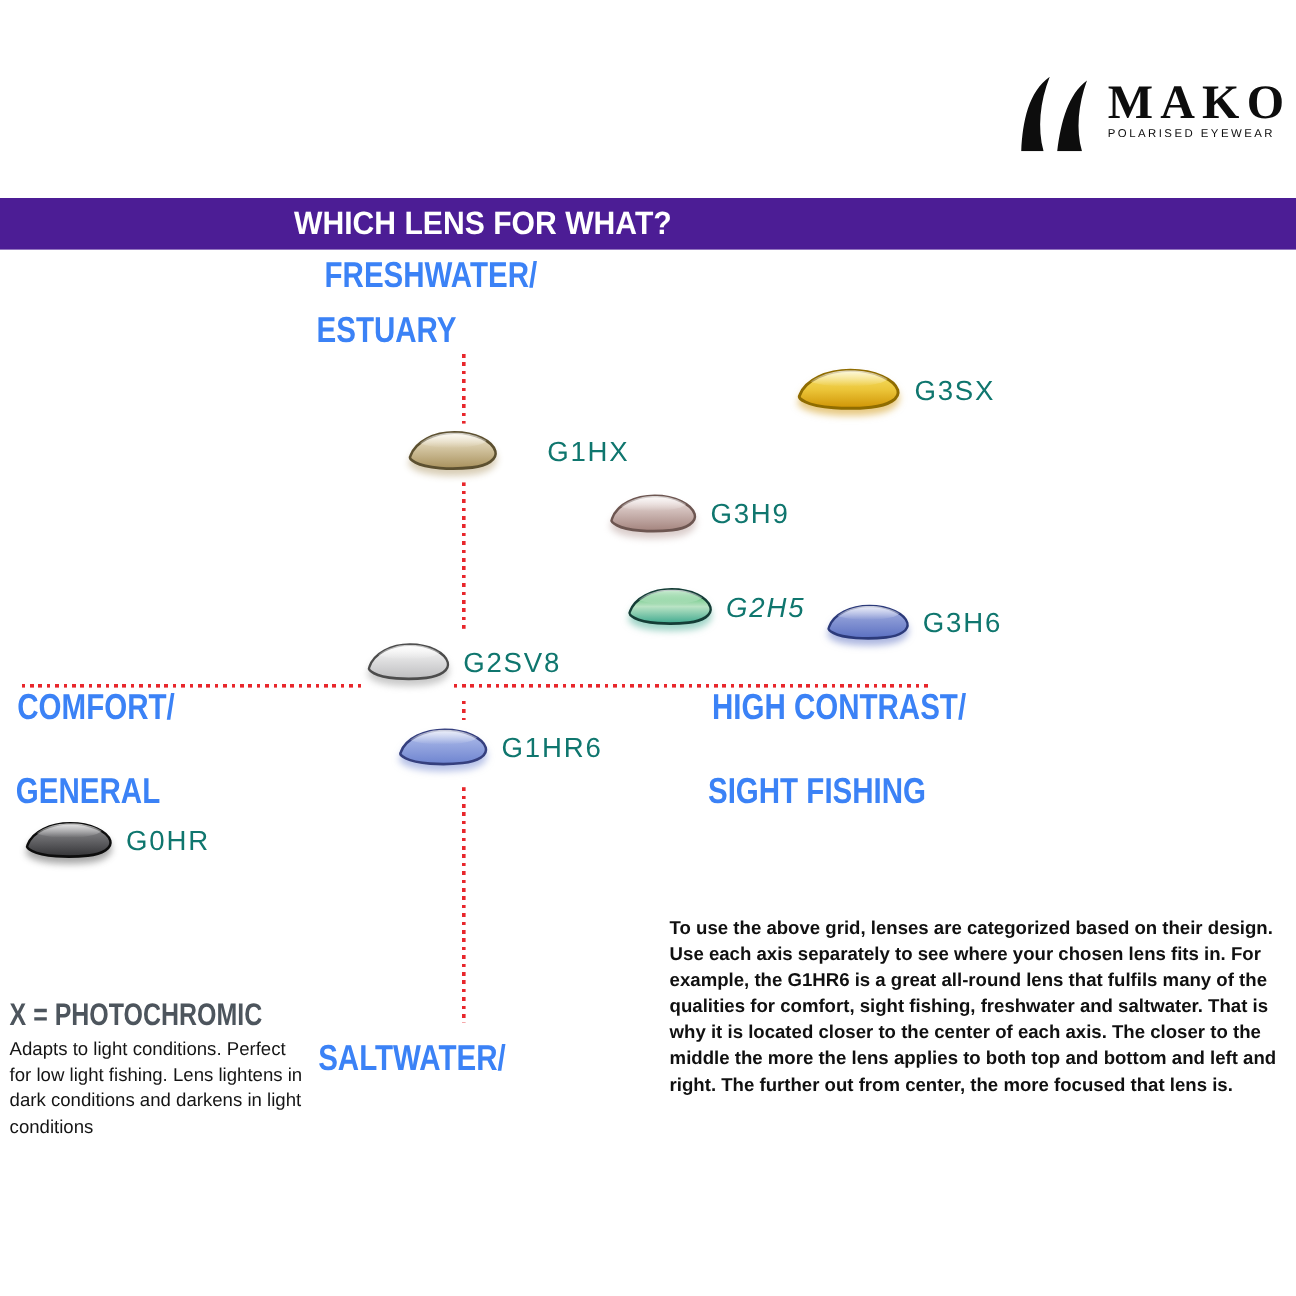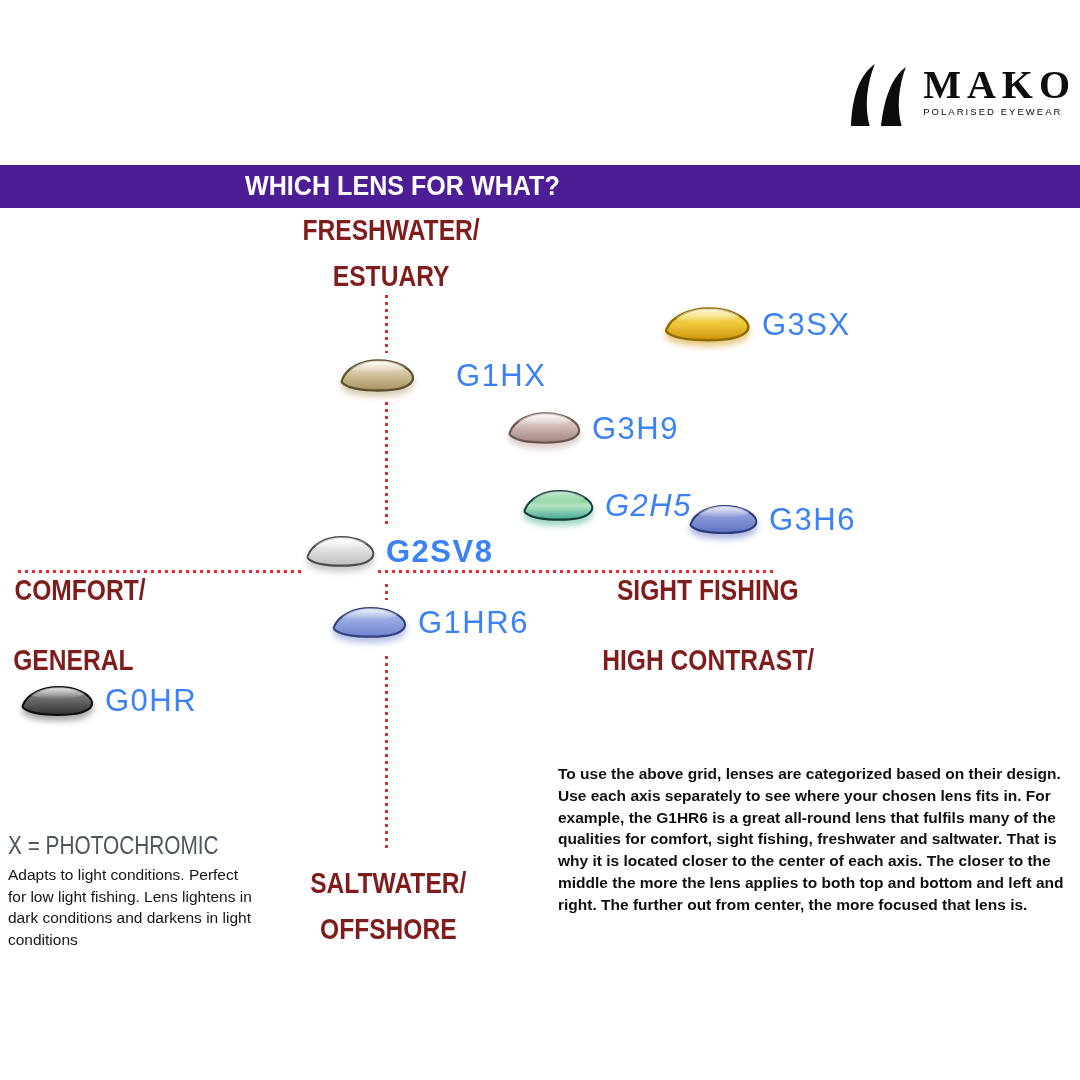--- a/index.html
+++ b/index.html
@@ -16,41 +16,41 @@
   .logo{position:absolute;left:846px;top:64px;width:230px;height:62px;display:flex;align-items:flex-start;}
   .logo-text{margin-left:3px;display:flex;flex-direction:column;}
   .logo-brand{font-family:"Liberation Serif",serif;font-weight:bold;font-size:40px;line-height:42px;
     letter-spacing:6px;color:#0d0d0d;white-space:nowrap;}
   .logo-tagline{font-size:9.5px;font-weight:normal;letter-spacing:2.05px;color:#0d0d0d;margin-top:0px;white-space:nowrap;}
 
   
   .cond{display:inline-block;transform:scaleX(0.82);transform-origin:center center;white-space:nowrap;}
 
   
-  .axis{position:absolute;color:#7f1d1d;font-weight:bold;text-align:center;z-index:2;}
+  .axis{position:absolute;color:#3b82f6;font-weight:bold;text-align:left;z-index:2;}
   .axis .ln{display:block;font-size:30px;white-space:nowrap;}
   .axis-top{left:251px;top:207px;width:280px;}
   .axis-top .ln,.axis-bottom .ln{height:46px;line-height:46px;}
   .axis-bottom{left:248px;top:860px;width:280px;}
   .axis-left{left:0px;top:537px;width:134px;}
   .axis-left .ln,.axis-right .ln{height:34px;line-height:34px;margin-top:36px;}
   .axis-right{left:570px;top:537px;width:276px;}
 
   
   .vseg{position:absolute;left:385px;width:3px;z-index:1;
     background-image:repeating-linear-gradient(180deg,#e8262b 0 3px,transparent 3px 7px);}
   .hseg{position:absolute;top:570px;height:3px;z-index:1;
     background-image:repeating-linear-gradient(90deg,#e8262b 0 3px,transparent 3px 7px);}
 
   
   .lens{position:absolute;display:flex;align-items:center;gap:9px;z-index:3;}
-  .lens-label{font-size:31px;color:#3b82f6;letter-spacing:1.5px;white-space:nowrap;}
-
-  
-  .photo-heading{position:absolute;left:8px;top:830px;color:#4d555d;font-weight:normal;font-size:26px;white-space:nowrap;}
+  .lens-label{font-size:23px;color:#0f766e;letter-spacing:1.5px;white-space:nowrap;}
+
+  
+  .photo-heading{position:absolute;left:8px;top:830px;color:#4d555d;font-weight:bold;font-size:26px;white-space:nowrap;}
   .photo-heading .cond{transform-origin:left center;transform:scaleX(0.8);}
   .photo-body{position:absolute;left:8px;top:864px;width:248px;font-size:15.5px;line-height:21.5px;color:#151515;}
 
   
   .description{position:absolute;left:558px;top:763px;width:516px;font-size:15.5px;line-height:21.8px;color:#101010;font-weight:bold;}
 </style>
 </head>
 <body>
 
 <div id="stage">
@@ -85,27 +85,26 @@
     <span class="ln"><span class="cond">FRESHWATER/</span></span>
     <span class="ln"><span class="cond">ESTUARY</span></span>
   </div>
 
   <div class="axis axis-left">
     <span class="ln"><span class="cond">COMFORT/</span></span>
     <span class="ln"><span class="cond">GENERAL</span></span>
   </div>
 
   <div class="axis axis-right">
+    <span class="ln"><span class="cond">HIGH CONTRAST/</span></span>
     <span class="ln"><span class="cond">SIGHT FISHING</span></span>
-    <span class="ln"><span class="cond">HIGH CONTRAST/</span></span>
   </div>
 
   <div class="axis axis-bottom">
     <span class="ln"><span class="cond">SALTWATER/</span></span>
-    <span class="ln"><span class="cond">OFFSHORE</span></span>
   </div>
 
   <div>
       <div class="lens" style="left: 663px; top: 305px;">
         <svg width="90" height="40" viewBox="0 0 130 56" preserveAspectRatio="none" style="filter:drop-shadow(0 5px 3px rgba(207,148,5,0.5))">
           <defs>
             <linearGradient id="g-G3SX" x1="0" y1="0" x2="0" y2="1">
               <stop offset="0" stop-color="#f6e470"></stop>
               <stop offset="0.5" stop-color="#ecc63a"></stop>
               <stop offset="1" stop-color="#cf9405"></stop>
@@ -197,21 +196,21 @@
             </linearGradient>
             <clipPath id="c-G3H6">
               <path d="M5,34 C12,16 38,5 66,5 C96,5 119,16 123,28 C126,38 112,46 91,48 C62,51 26,49 12,42 C6,39 3,37 5,34 Z"></path>
             </clipPath>
           </defs>
           <path d="M5,34 C12,16 38,5 66,5 C96,5 119,16 123,28 C126,38 112,46 91,48 C62,51 26,49 12,42 C6,39 3,37 5,34 Z" fill="url(#g-G3H6)" stroke="#2c3a7a" stroke-width="3.5"></path>
           <ellipse cx="62" cy="13" rx="50" ry="11" fill="url(#h-G3H6)" clip-path="url(#c-G3H6)"></ellipse>
         </svg>
         <span class="lens-label">G3H6</span>
       </div>
-      <div class="lens" style="left: 305px; top: 534px; font-weight: bold;">
+      <div class="lens" style="left: 305px; top: 534px;">
         <svg width="72" height="36" viewBox="0 0 130 56" preserveAspectRatio="none" style="filter:drop-shadow(0 5px 3px rgba(120,120,120,0.4))">
           <defs>
             <linearGradient id="g-G2SV8" x1="0" y1="0" x2="0" y2="1">
               <stop offset="0" stop-color="#fbfbfb"></stop>
               <stop offset="1" stop-color="#bdbdbf"></stop>
             </linearGradient>
             <linearGradient id="h-G2SV8" x1="0" y1="0" x2="0" y2="1">
               <stop offset="0" stop-color="#ffffff" stop-opacity="0.9"></stop>
               <stop offset="1" stop-color="#ffffff" stop-opacity="0"></stop>
             </linearGradient>

